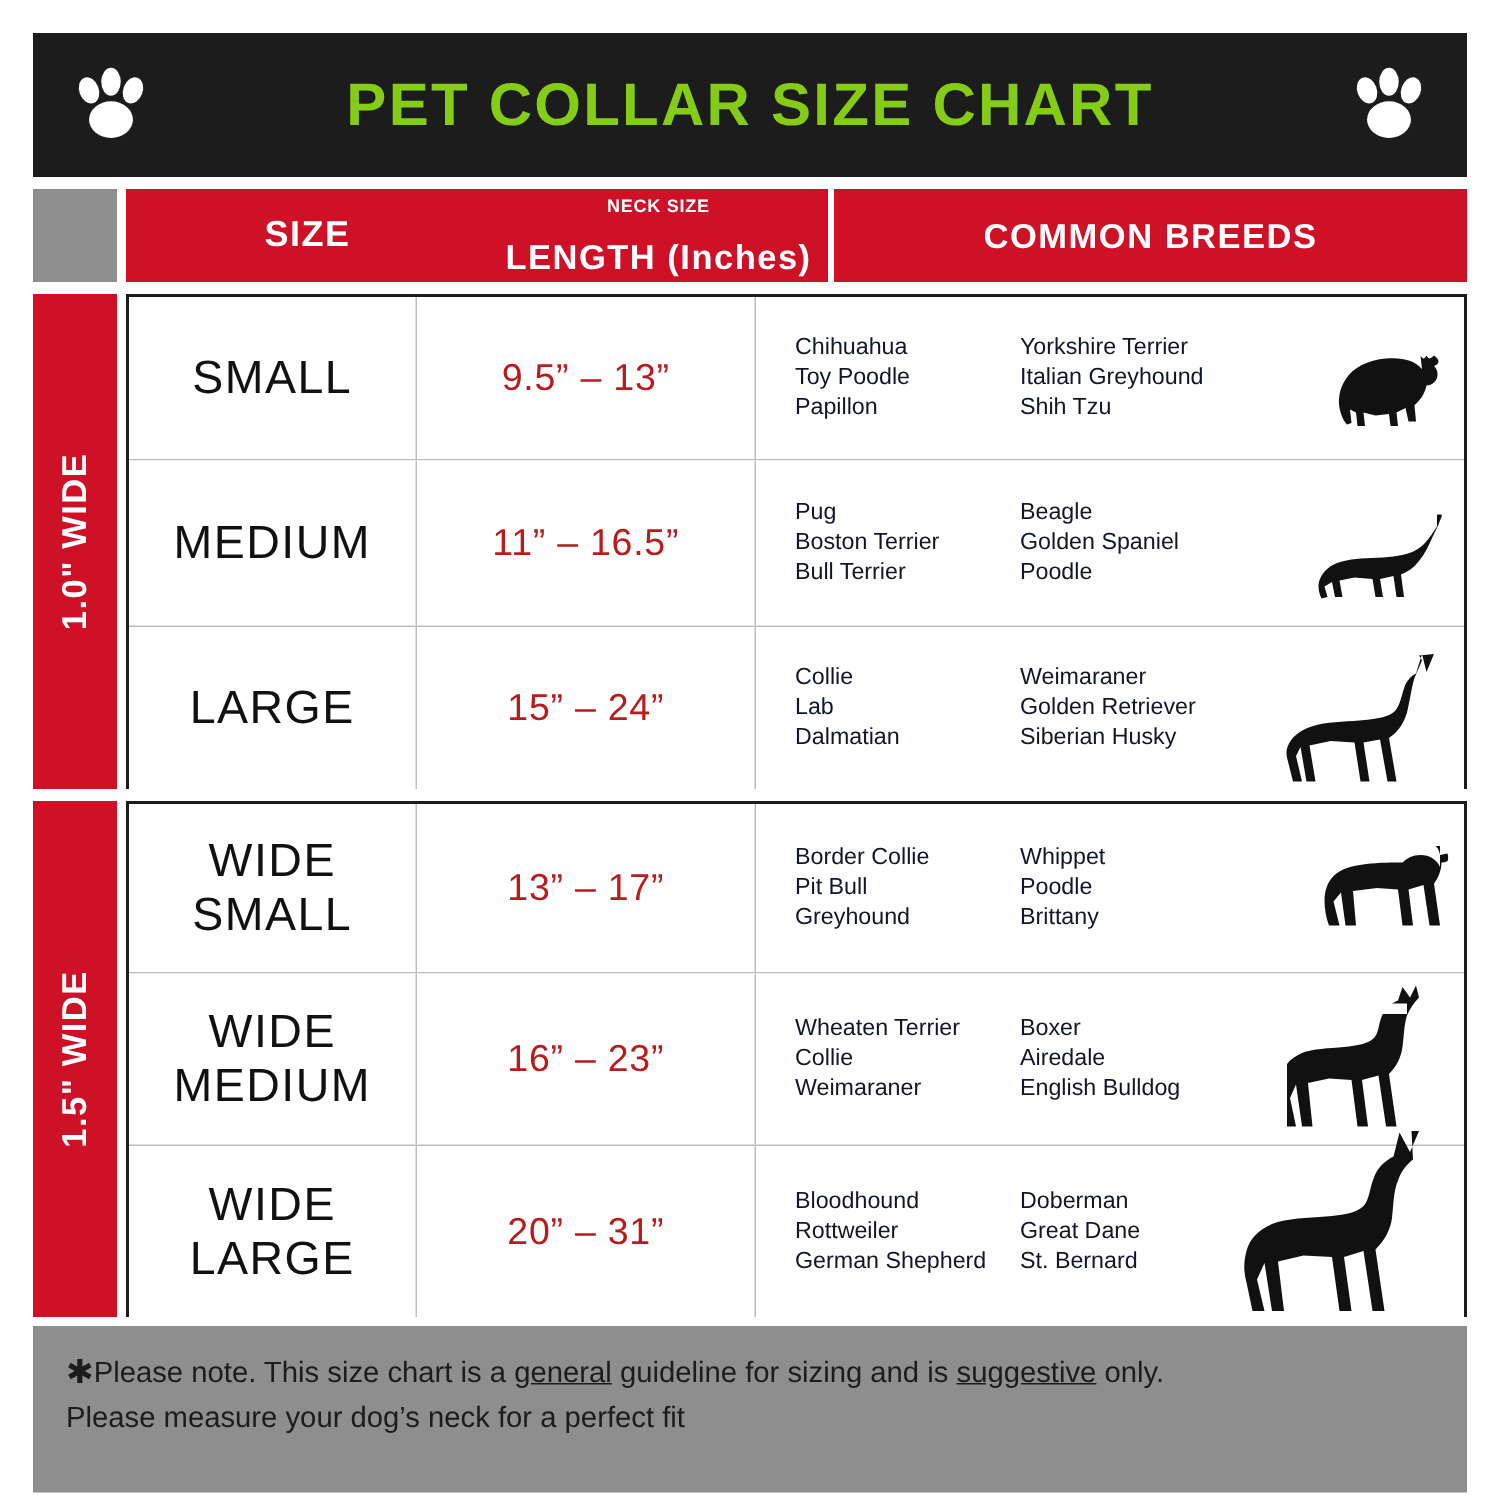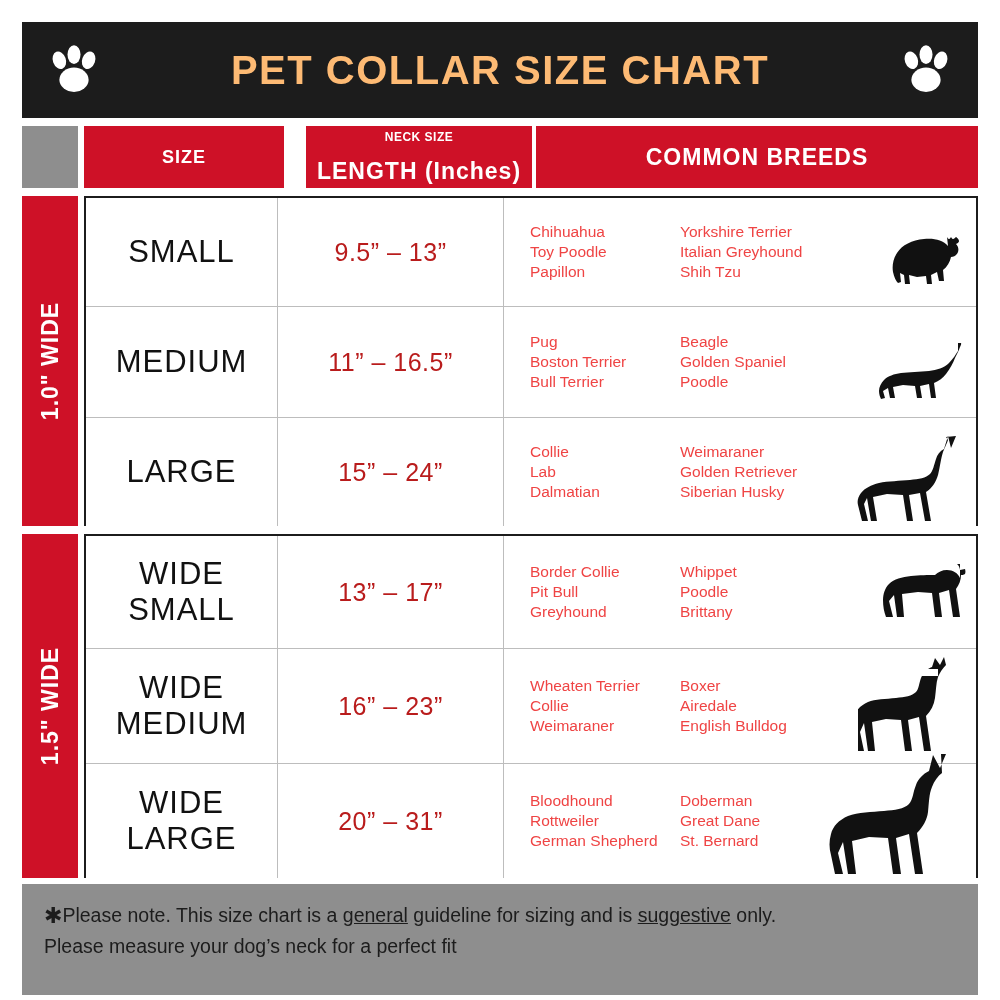--- a/index.html
+++ b/index.html
@@ -27,21 +27,21 @@
     left: 22px;
     top: 22px;
     width: 956px;
     height: 96px;
     background: #1c1c1c;
     display: flex;
     align-items: center;
     justify-content: center;
   }
   .header-title {
-    color: #fdba74;
+    color: #84cc16;
     font-size: 40px;
     font-weight: bold;
     letter-spacing: 1.5px;
     text-align: center;
   }
   .paw {
     position: absolute;
     top: 44px;
     width: 52px;
     height: 52px;
@@ -66,21 +66,21 @@
   .colhead .cell {
     background: #ce1127;
     color: #ffffff;
     display: flex;
     flex-direction: column;
     align-items: center;
     justify-content: center;
     font-weight: bold;
     letter-spacing: 1px;
   }
-  .colhead .c-size { width: 200px; font-size: 18px; margin-right: 22px; }
+  .colhead .c-size { width: 242px; font-size: 24px; margin-right: 0; }
   .colhead .c-len { width: 226px; margin-right: 4px; }
   .colhead .c-breeds { flex: 1; font-size: 23px; }
   .len-small {
     font-size: 12px;
     letter-spacing: 0.5px;
     line-height: 12px;
     margin-bottom: 16px;
   }
   .len-big { font-size: 23px; line-height: 25px; }
 
@@ -159,21 +159,21 @@
     flex: 1;
     box-sizing: border-box;
     display: flex;
     align-items: center;
     padding-left: 26px;
     position: relative;
   }
   .breed-col {
     font-size: 15.5px;
     line-height: 20px;
-    color: #ef4444;
+    color: #0f172a;
     white-space: pre-line;
   }
   .breed-col.first { width: 150px; }
   .silhouette {
     position: absolute;
     right: 8px;
     bottom: 4px;
     pointer-events: none;
   }
 

